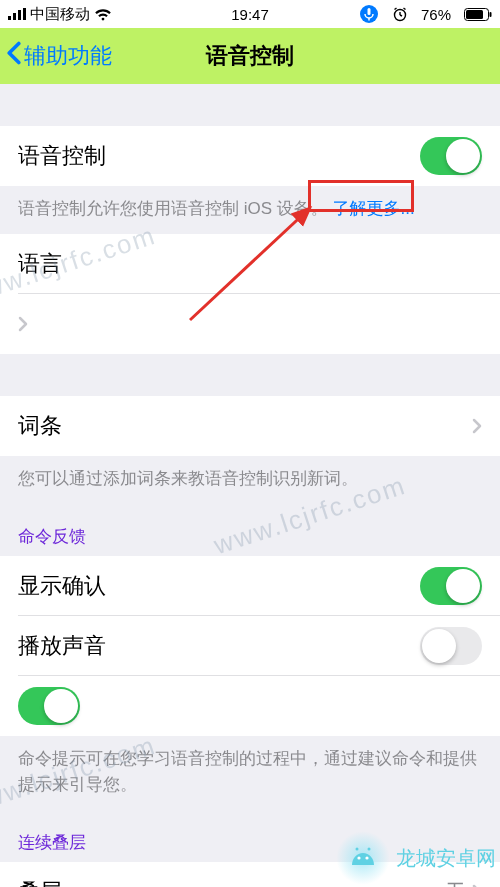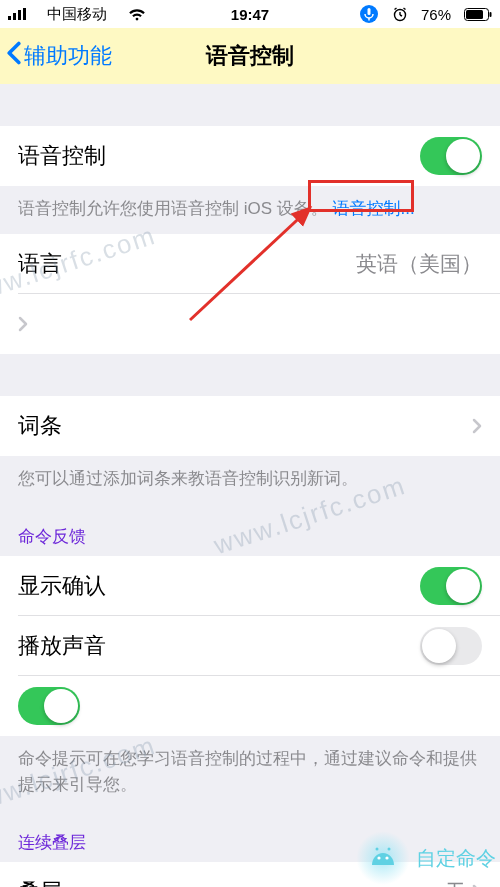--- a/index.html
+++ b/index.html
@@ -14,29 +14,29 @@
 
   
   .status-bar {
     height: 28px;
     display: flex;
     align-items: center;
     padding: 0 8px;
     background: #fff;
     font-size: 15px;
   }
-  .status-left { display: flex; align-items: center; gap: 21px; flex: 1; }
-  .status-center { flex: 0; font-weight: 700; }
+  .status-left { display: flex; align-items: center; gap: 4px; flex: 1; }
+  .status-center { flex: 0; font-weight: 400; }
   .status-right { display: flex; align-items: center; gap: 13px; flex: 1; justify-content: flex-end; }
   .sb-icon { display: inline-flex; align-items: center; }
 
   
   .nav-bar {
     height: 56px;
-    background: #fef9c3;
+    background: #bef264;
     display: flex;
     align-items: center;
     position: relative;
     border-bottom: 1px solid rgba(0,0,0,0);
   }
   .nav-back {
     display: flex; align-items: center;
     color: #007aff;
     font-size: 22px;
     padding-left: 6px;
@@ -215,27 +215,26 @@
 <div class="group">
   <div class="row">
     <span class="label">语音控制</span>
     <div class="switch on">
         <div class="knob"></div>
       </div>
   </div>
 </div>
 <div class="footer">
   <span>语音控制允许您使用语音控制 iOS 设备。</span>
-  <span class="link">语音控制...</span>
+  <span class="link">了解更多...</span>
 </div>
 
 <div class="group">
   <div class="row sep">
     <span class="label">语言</span>
-    <span class="value">英语（美国）</span>
   </div>
   <div class="row">
     <span class="value">
       <span class="chevron">
         <svg width="10" height="16" viewBox="0 0 10 16">
             <polyline points="2,2 8,8 2,14" fill="none" stroke="#c7c7cc" stroke-width="2.5" stroke-linecap="round" stroke-linejoin="round"></polyline>
           </svg>
       </span>
     </span>
   </div>
@@ -312,14 +311,14 @@
 <div class="corner-brand">
   <div class="halo">
     <svg width="38" height="38" viewBox="0 0 38 38">
       <path d="M8 26c0-7 5-12 11-12s11 5 11 12H8z" fill="#5fd1e3"></path>
       <circle cx="13" cy="10" r="1.5" fill="#5fd1e3"></circle>
       <circle cx="25" cy="10" r="1.5" fill="#5fd1e3"></circle>
       <circle cx="15" cy="19" r="1.6" fill="#fff"></circle>
       <circle cx="23" cy="19" r="1.6" fill="#fff"></circle>
     </svg>
   </div>
-  <span>自定命令</span>
+  <span>龙城安卓网</span>
 </div>
 
 </body></html>

